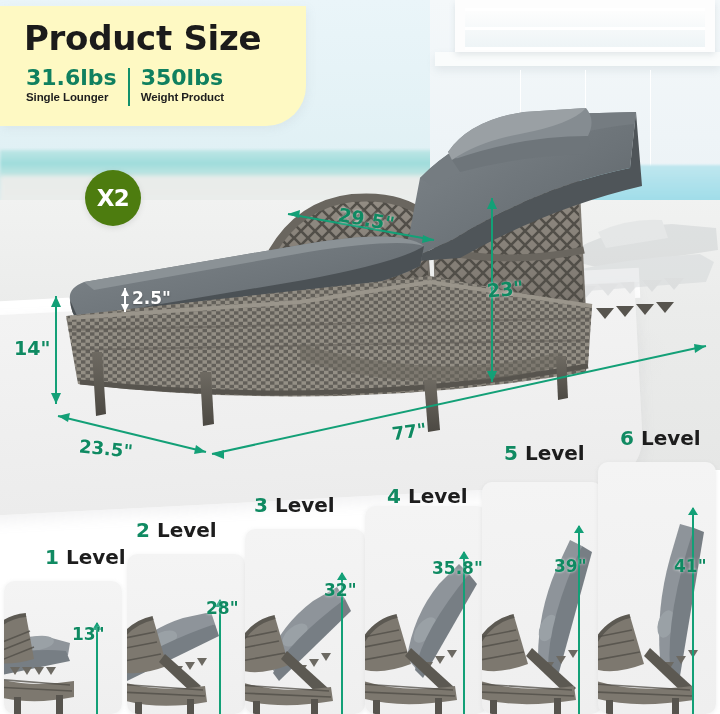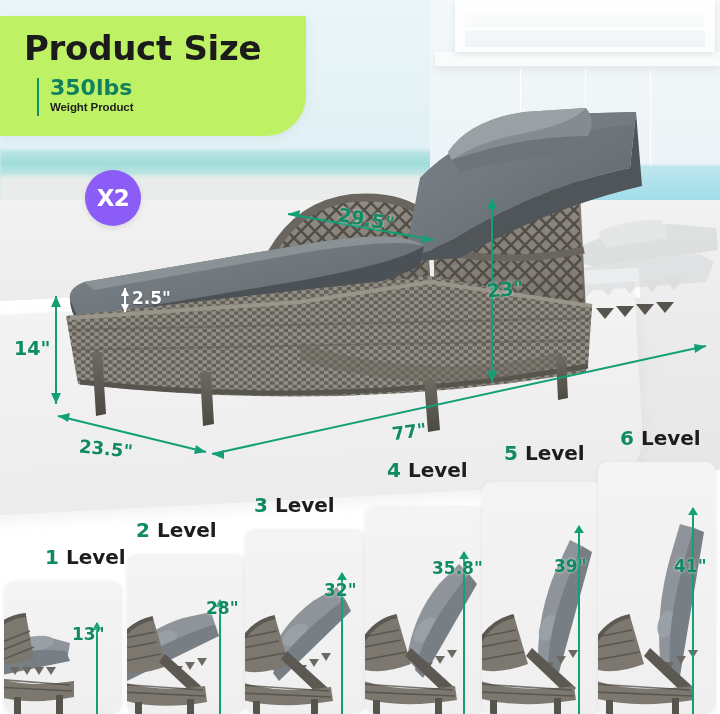--- a/index.html
+++ b/index.html
@@ -52,41 +52,41 @@
     transform:rotate(-3.0deg);
     box-shadow:0 6px 14px rgba(160,165,168,.14);
   }
   .plate-top{
     position:absolute;left:-60px;top:286px;width:700px;height:30px;
     background:#fff;transform:rotate(-3.0deg);
   }
 
   
   .header-card{
-    position:absolute;left:0;top:16px;width:306px;height:120px;background:#bef264;
+    position:absolute;left:0;top:6px;width:306px;height:120px;background:#fef9c3;
     border-radius:0 0 40px 0;
     box-shadow:2px 3px 10px rgba(140,150,155,.10);
     z-index:30;
   }
   .header-card .title{
     position:absolute;left:24px;top:12px;
     font-size:34px;font-weight:800;color:#1b1b1b;letter-spacing:-.3px;
     font-family:"DejaVu Sans","Liberation Sans",sans-serif;
   }
   .stats{position:absolute;left:26px;top:60px;display:flex;align-items:flex-start;}
   .stat{display:flex;flex-direction:column;}
   .stat .num{font-size:22px;font-weight:800;color:#10805f;line-height:1.05;
     font-family:"DejaVu Sans","Liberation Sans",sans-serif;}
   .stat .cap{font-size:11.5px;font-weight:700;color:#1e1e1e;margin-top:2px;letter-spacing:-.1px;}
   .vline{width:2px;background:#12906c;margin:2px 11px 0 11px;height:38px;}
 
   
   .x2{
     position:absolute;left:85px;top:170px;width:56px;height:56px;border-radius:50%;
-    background:#8b5cf6;display:flex;align-items:center;justify-content:center;
+    background:#4d7c0f;display:flex;align-items:center;justify-content:center;
     color:#fff;font-size:23px;font-weight:800;letter-spacing:-.5px;z-index:25;
     font-family:"DejaVu Sans","Liberation Sans",sans-serif;
     box-shadow:0 2px 6px rgba(0,0,0,.10);
   }
 
   
   .hero{position:absolute;left:0;top:0;width:720px;height:470px;z-index:10;}
 
   
   .mtext{position:absolute;color:#0f8a62;font-weight:800;z-index:28;
@@ -306,20 +306,24 @@
 
   <div class="mtext" style="left:79px;top:438px;font-size:18px;transform:rotate(6deg);">23.5"</div>
 
   <div class="mtext" style="left:392px;top:421px;font-size:18px;transform:rotate(-8deg);">77"</div>
 
   <div class="x2">X2</div>
 
   <div class="header-card">
     <div class="title">Product Size</div>
     <div class="stats">
+      <div class="stat">
+        <span class="num">31.6lbs</span>
+        <span class="cap">Single Lounger</span>
+      </div>
       <div class="vline"></div>
       <div class="stat">
         <span class="num">350lbs</span>
         <span class="cap">Weight Product</span>
       </div>
     </div>
   </div>
 
   <div class="levels">
 
@@ -434,21 +438,21 @@
           <rect x="8" y="194" width="7" height="14" fill="#57544e"></rect>
           <rect x="70" y="192" width="7" height="16" fill="#57544e"></rect>
           <g stroke="#4f4c46" stroke-width="1.6" fill="none" opacity=".75">
             <path d="M-6 132 L34 124 M-6 142 L36 134 M-2 154 L42 146"></path>
             <path d="M-4 178 L88 184 M-2 186 L90 190"></path>
           </g>
         </g>
       </svg>
       <div class="arrow-up" style="left:98px;top:46px;height:162px;"></div>
     </div>
-    <div class="lvl-label" style="left:387px;top:18px;">
+    <div class="lvl-label" style="left:387px;top:44px;">
       <b>4</b>
       <span>Level</span>
     </div>
     <div class="lvl-val" style="left:432px;top:118px;">35.8"</div>
 
     <div class="lvl" style="left:482px;width:120px;height:232px;">
       <svg width="120" height="232" viewBox="0 0 120 232">
         <g>
           <path d="M56 176 Q56 130 74 88 L88 58 L100 64 L68 188 Z" fill="#8e949a"></path>
           <ellipse cx="66" cy="146" rx="14" ry="8" fill="#9aa1a6" transform="rotate(-66 66 146)"></ellipse>

